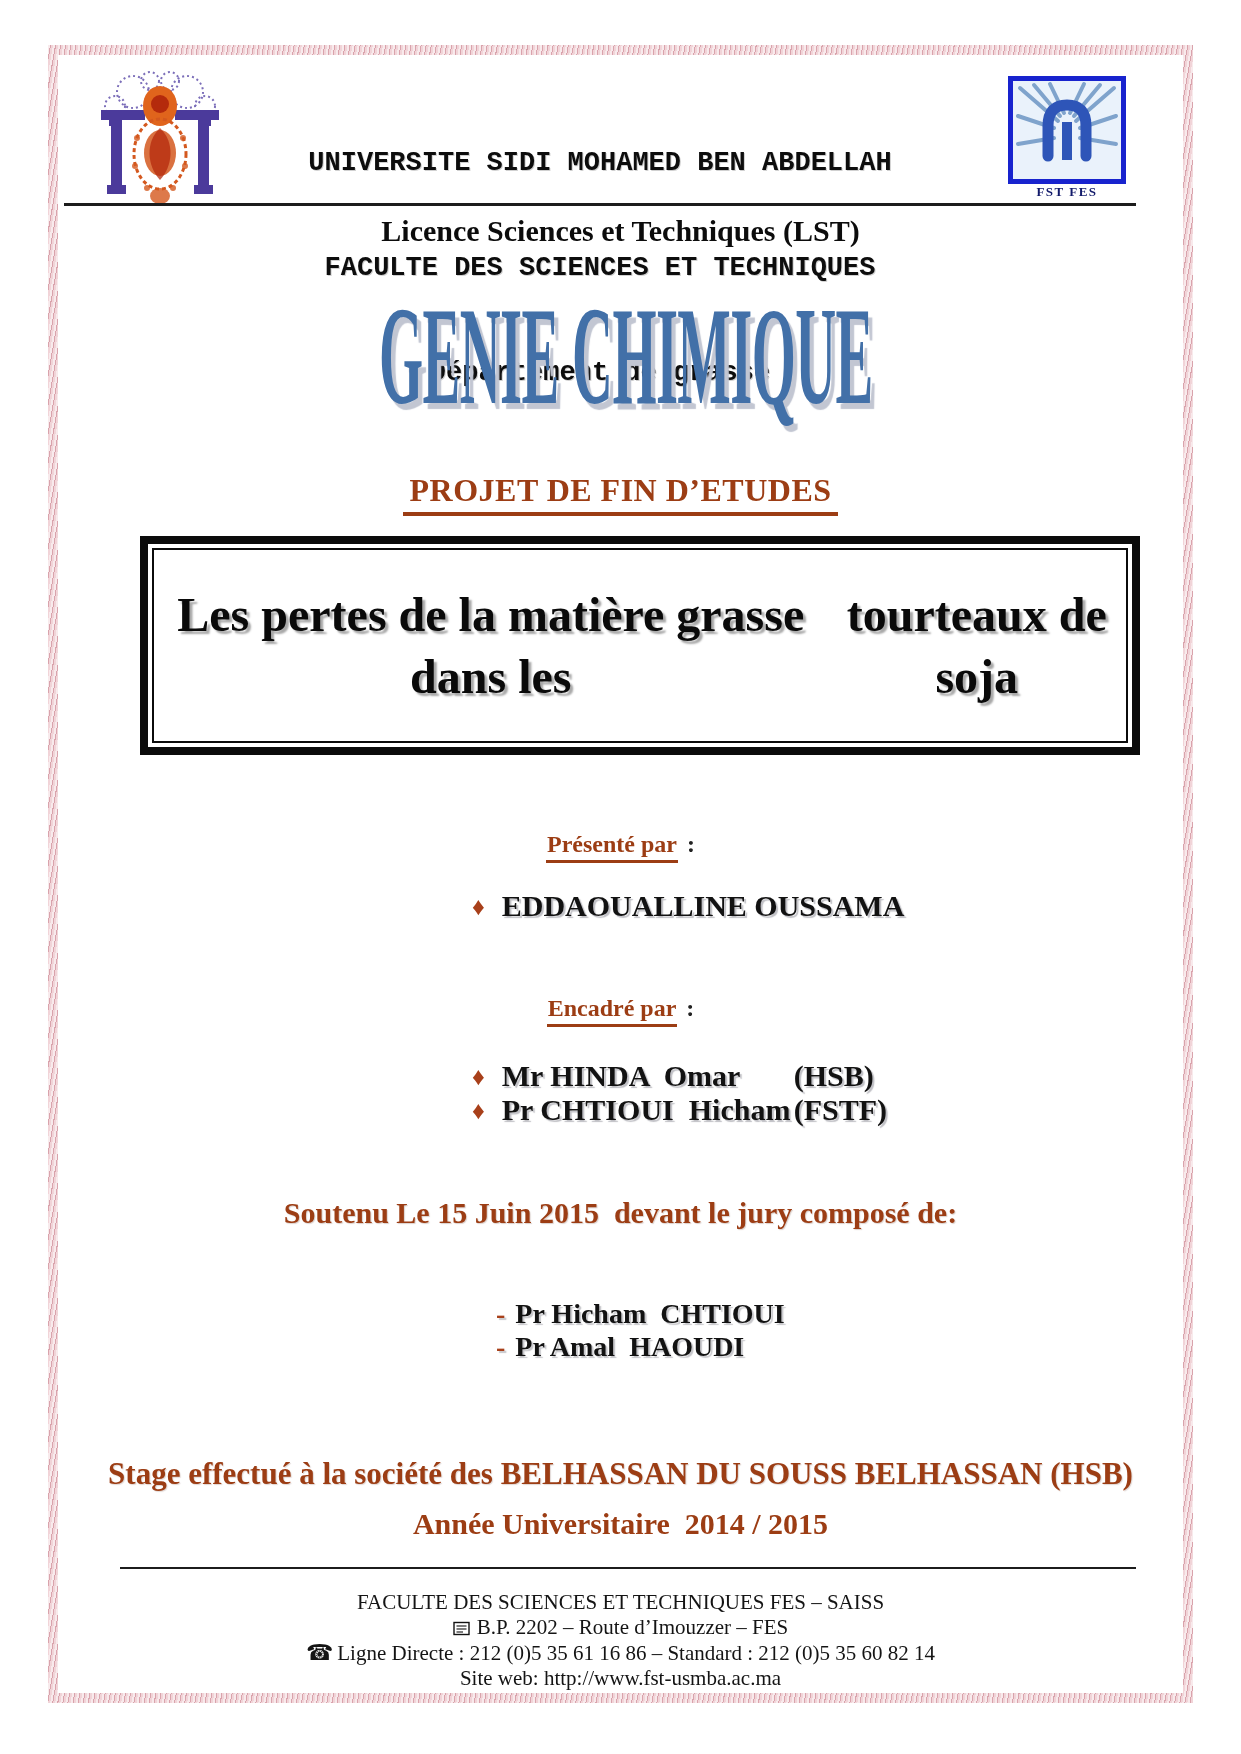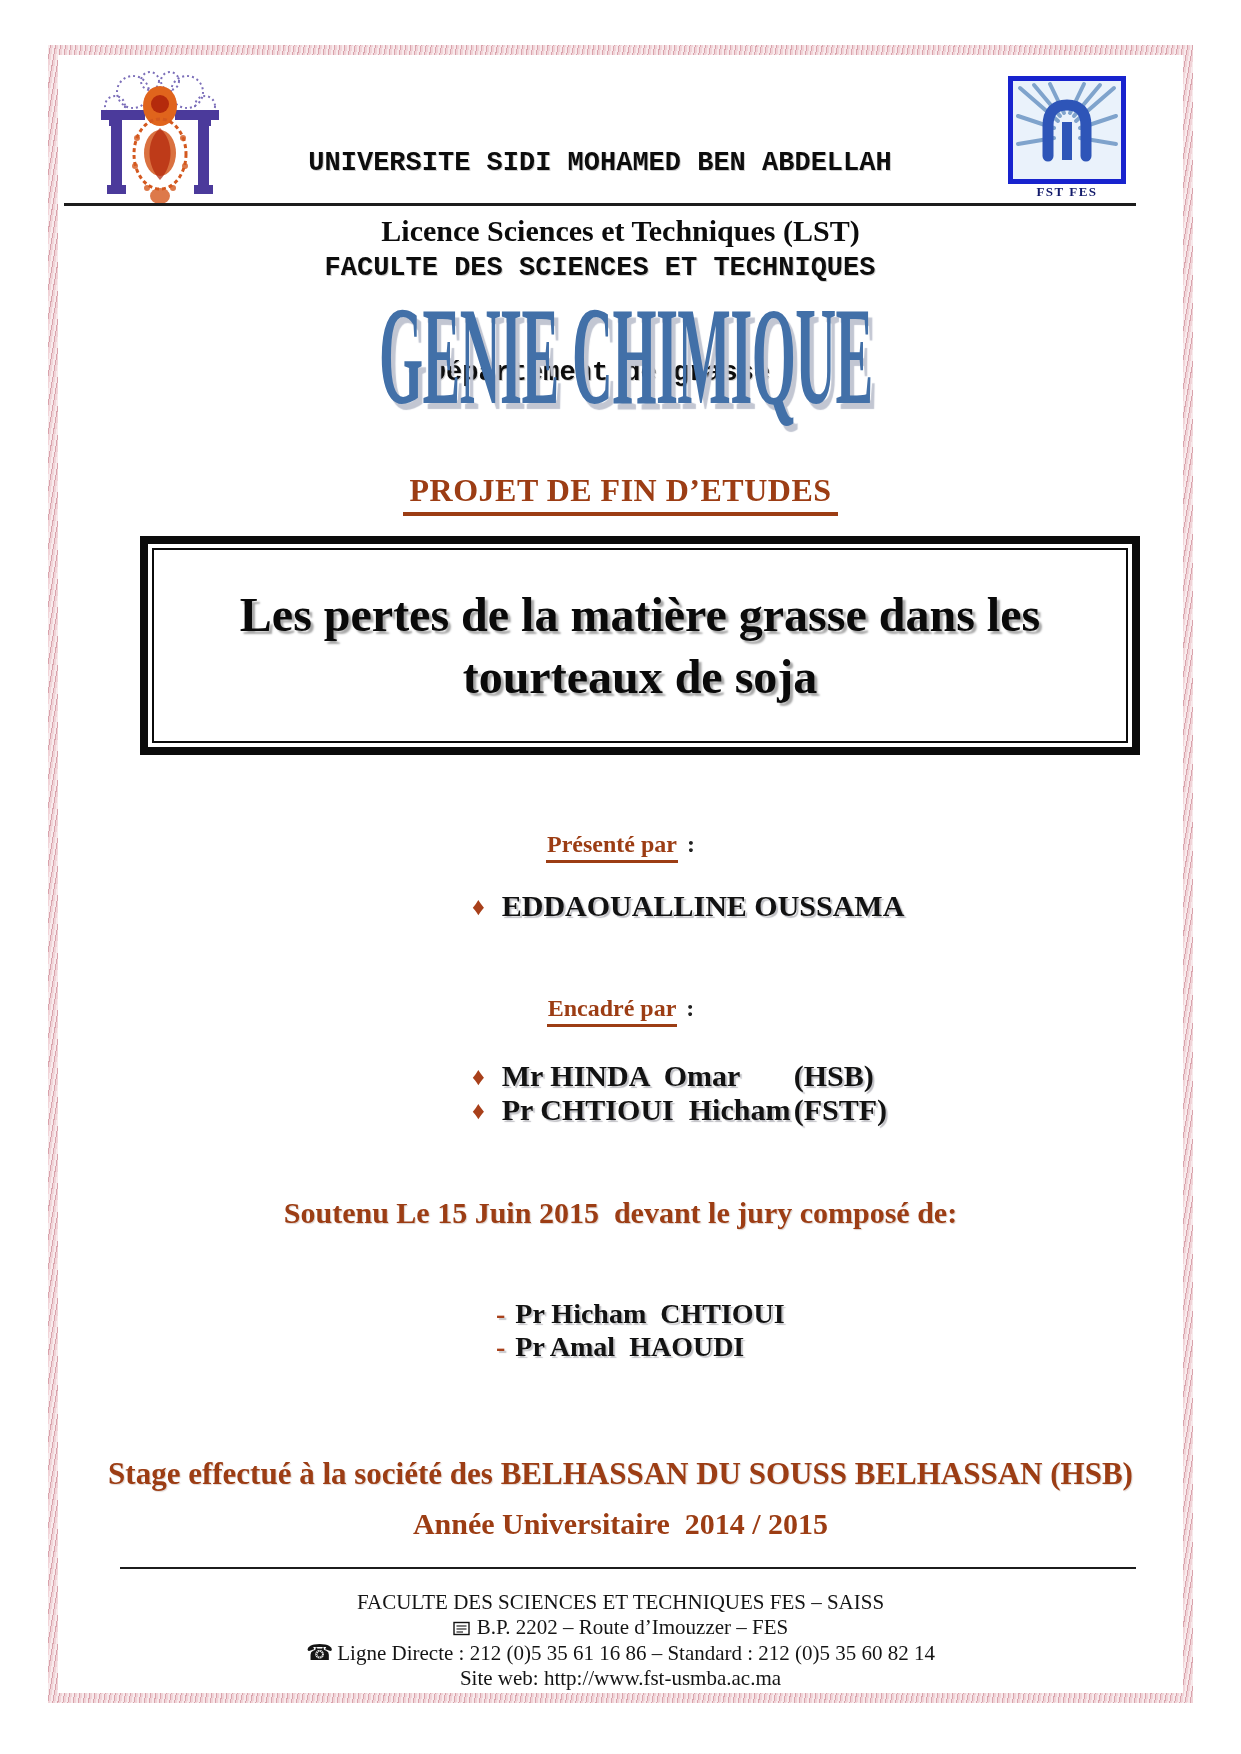--- a/index.html
+++ b/index.html
@@ -70,21 +70,21 @@
   .title-box{
     position:absolute;left:140px;top:536px;width:1000px;height:219px;
     box-sizing:border-box;
     border:8px solid #0b0b0b;
     padding:4px;
     background:#fff;
   }
   .title-inner{
     box-sizing:border-box;width:100%;height:100%;
     border:2px solid #0b0b0b;
-    display:flex;flex-direction:column;justify-content:center;align-items:center;
+    display:flex;flex-direction:row;justify-content:center;align-items:center;
     font-size:48px;font-weight:bold;line-height:62px;color:#0a0a0a;
     text-shadow:3px 3px 2px #a8a8a8;
     text-align:center;
   }
 
   .sec-head{font-size:24px;font-weight:bold;color:#9c3d14;}
   .sec-head .underlined{
     display:inline-block;
     border-bottom:3px solid #9c3d14;
     padding:0 1px 2px 1px;

